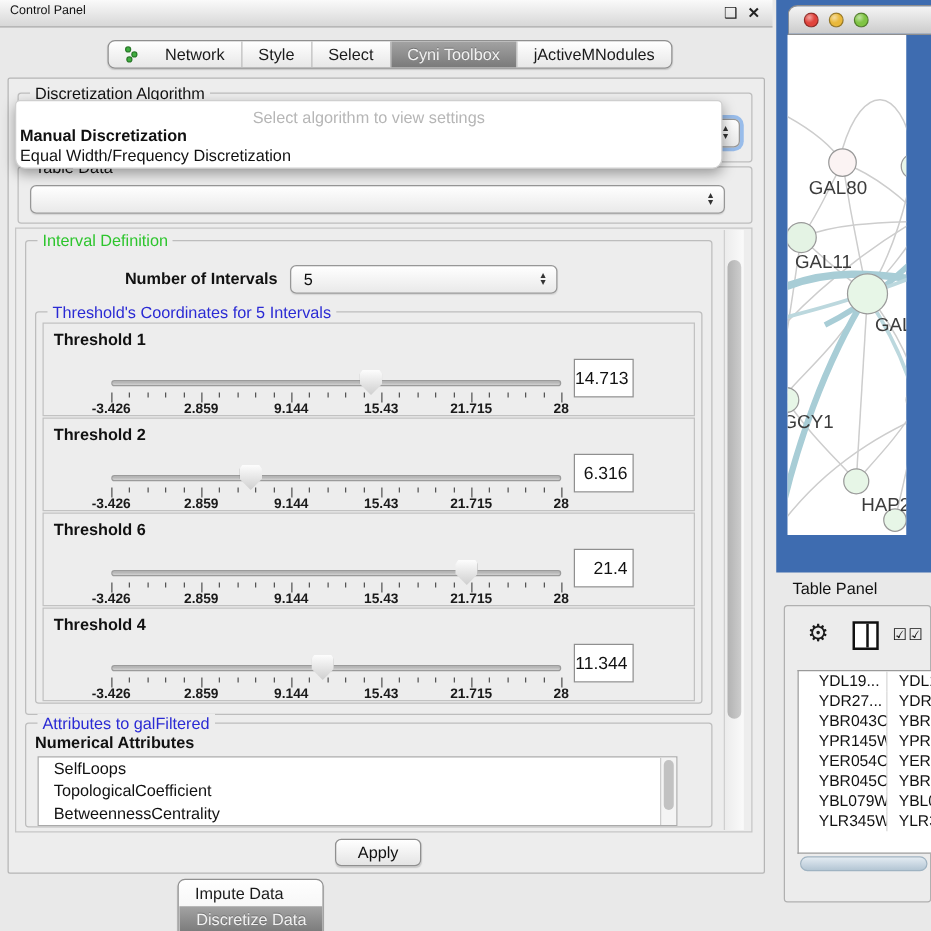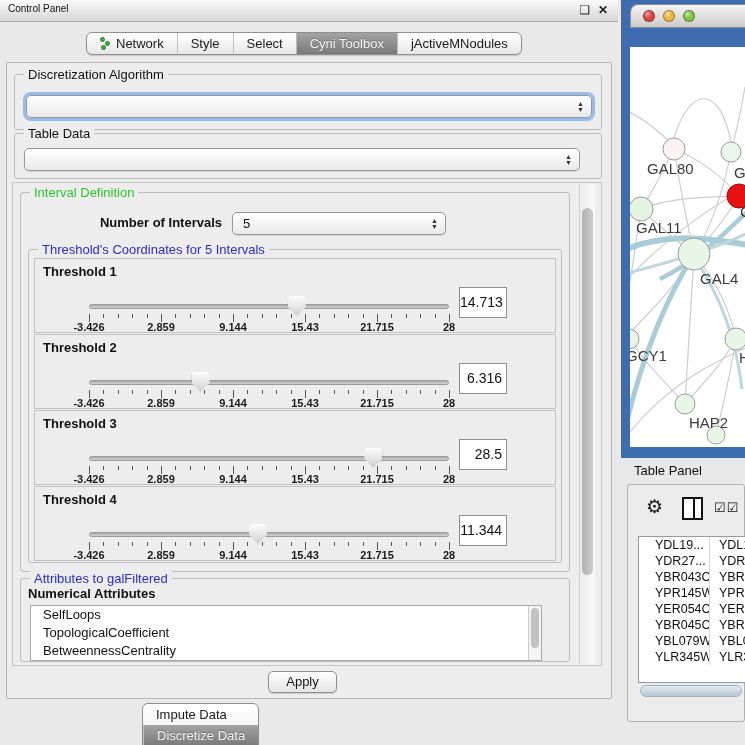--- a/index.html
+++ b/index.html
@@ -12,21 +12,21 @@
     background:linear-gradient(#fafafa,#d7d7d7);border-bottom:1px solid #a8a8a8;}
   #titlebar .t-title{position:absolute;left:8px;top:3px;font-size:10px;}
   .win-btn{position:absolute;top:3px;font-size:12px;font-weight:bold;color:#222;cursor:default;}
   #float-btn{right:28px;font-weight:normal;}
   #close-btn{right:10px;}
 
   
   .seg-bar{position:absolute;display:inline-flex;border:1px solid #8f8f8f;border-radius:6px;overflow:hidden;
     background:linear-gradient(#ffffff,#e7e7e7);box-shadow:0 1px 1px rgba(0,0,0,.15);}
   .seg{padding:3px 13px;font-size:13px;color:#1a1a1a;border-left:1px solid #bdbdbd;white-space:nowrap;
-    display:flex;align-items:center;gap:5px;background:transparent;}
+    display:flex;align-items:center;gap:21px;background:transparent;}
   .seg:first-child{border-left:none;}
   .seg.sel{background:linear-gradient(#a3a3a3,#7a7a7a);color:#f2f2f2;text-shadow:0 -1px 0 rgba(0,0,0,.25);}
   .net-icon{display:inline-block;width:11px;height:13px;position:relative;}
   .net-icon i{position:absolute;width:5px;height:5px;border-radius:50%;background:#3fae3f;border:1px solid #2a7a2a;}
   .net-icon i:nth-child(1){left:0;top:0;}
   .net-icon i:nth-child(2){left:5px;top:4px;}
   .net-icon i:nth-child(3){left:1px;top:8px;}
 
   
   #content-panel{position:absolute;left:6px;top:62px;width:606px;height:637px;
@@ -82,21 +82,21 @@
   #attr-scroll i{position:absolute;left:2px;top:2px;width:8px;height:40px;border-radius:4px;background:#c2c2c2;}
 
   #apply-btn{position:absolute;left:268px;top:671px;width:69px;height:22px;border:1px solid #8f8f8f;border-radius:5px;
     background:linear-gradient(#ffffff,#e4e4e4);font-size:13px;text-align:center;line-height:20px;box-shadow:0 1px 1px rgba(0,0,0,.15);}
 
   
   #net-frame{position:absolute;left:621px;top:0;width:124px;height:458px;background:#3e6cb0;}
   #net-titlebar{position:absolute;left:630px;top:4px;width:115px;height:24px;border-radius:8px 0 0 0;
     background:linear-gradient(#f5f5f5,#cbcbcb);border:1px solid #8e8e8e;border-right:none;}
   .light{position:absolute;top:5px;width:12px;height:12px;border-radius:50%;border:1px solid rgba(0,0,0,.35);}
-  #net-canvas{position:absolute;left:630px;top:28px;width:115px;height:400px;background:#fff;overflow:hidden;margin-top:19px;}
+  #net-canvas{position:absolute;left:630px;top:28px;width:95px;height:400px;background:#fff;overflow:hidden;}
 
   #table-panel-label{position:absolute;left:634px;top:463px;font-size:13px;}
   #table-panel{position:absolute;left:627px;top:484px;width:118px;height:238px;background:#ececec;
     border:1px solid #b0b0b0;border-radius:3px;}
   #tp-gear{position:absolute;left:18px;top:10px;font-size:19px;color:#1a1a1a;}
   #tp-cols-icon{position:absolute;left:54px;top:12px;width:21px;height:23px;border:2px solid #111;background:#fff;}
   #tp-cols-icon i{position:absolute;left:50%;top:0;width:2px;height:100%;background:#111;}
   #tp-checks{position:absolute;left:86px;top:15px;font-size:13px;color:#111;letter-spacing:1px;}
 
   #tp-table{position:absolute;left:10px;top:51px;width:108px;height:147px;background:#fff;border:1px solid #9a9a9a;
@@ -151,20 +151,27 @@
     <div class="group" style="left:14px;top:74px;width:588px;height:56px;">
       <span class="group-title">Discretization Algorithm</span>
     </div>
     <div class="combo focus-ring" style="left:26px;top:95px;width:566px;">
       <span class="stepper">
           <span>▲</span>
           <span>▼</span>
         </span>
     </div>
 
+    <div id="algo-popup">
+      <div class="hint">Select algorithm to view settings</div>
+      <div id="popup-items">
+          <div class="pitem bold">Manual Discretization</div>
+          <div class="pitem">Equal Width/Frequency Discretization</div>
+        </div>
+    </div>
 
     <div class="group" style="left:14px;top:133px;width:588px;height:46px;">
       <span class="group-title">Table Data</span>
     </div>
     <div class="combo" style="left:24px;top:148px;width:556px;">
       <span class="stepper">
           <span>▲</span>
           <span>▼</span>
         </span>
     </div>
@@ -268,21 +275,21 @@
             <span style="left: 72px;">2.859</span>
             <span style="left: 144px;">9.144</span>
             <span style="left: 216px;">15.43</span>
             <span style="left: 288px;">21.715</span>
             <span style="left: 360px;">28</span>
           </div>
           <div class="t-thumb" style="left: 156.599px;"></div>
           <div class="t-value">6.316</div>
         </div>
         <div class="t-row" style="top: 410px;">
-          <span class="t-label">Threshold 3</span>
+          <span class="t-label">Threshold 6</span>
           <div class="t-track"></div>
           <div class="t-ticks">
             <i style="left: 0px; height: 8px;"></i>
             <i style="left: 14.4px; height: 4px;"></i>
             <i style="left: 28.8px; height: 4px;"></i>
             <i style="left: 43.2px; height: 4px;"></i>
             <i style="left: 57.6px; height: 4px;"></i>
             <i style="left: 72px; height: 8px;"></i>
             <i style="left: 86.4px; height: 4px;"></i>
             <i style="left: 100.8px; height: 4px;"></i>
@@ -307,21 +314,21 @@
           </div>
           <div class="t-ticklabels">
             <span style="left: 0px;">-3.426</span>
             <span style="left: 72px;">2.859</span>
             <span style="left: 144px;">9.144</span>
             <span style="left: 216px;">15.43</span>
             <span style="left: 288px;">21.715</span>
             <span style="left: 360px;">28</span>
           </div>
           <div class="t-thumb" style="left: 329.394px;"></div>
-          <div class="t-value">28.5</div>
+          <div class="t-value">21.4</div>
         </div>
         <div class="t-row" style="top: 486px;">
           <span class="t-label">Threshold 4</span>
           <div class="t-track"></div>
           <div class="t-ticks">
             <i style="left: 0px; height: 8px;"></i>
             <i style="left: 14.4px; height: 4px;"></i>
             <i style="left: 28.8px; height: 4px;"></i>
             <i style="left: 43.2px; height: 4px;"></i>
             <i style="left: 57.6px; height: 4px;"></i>

